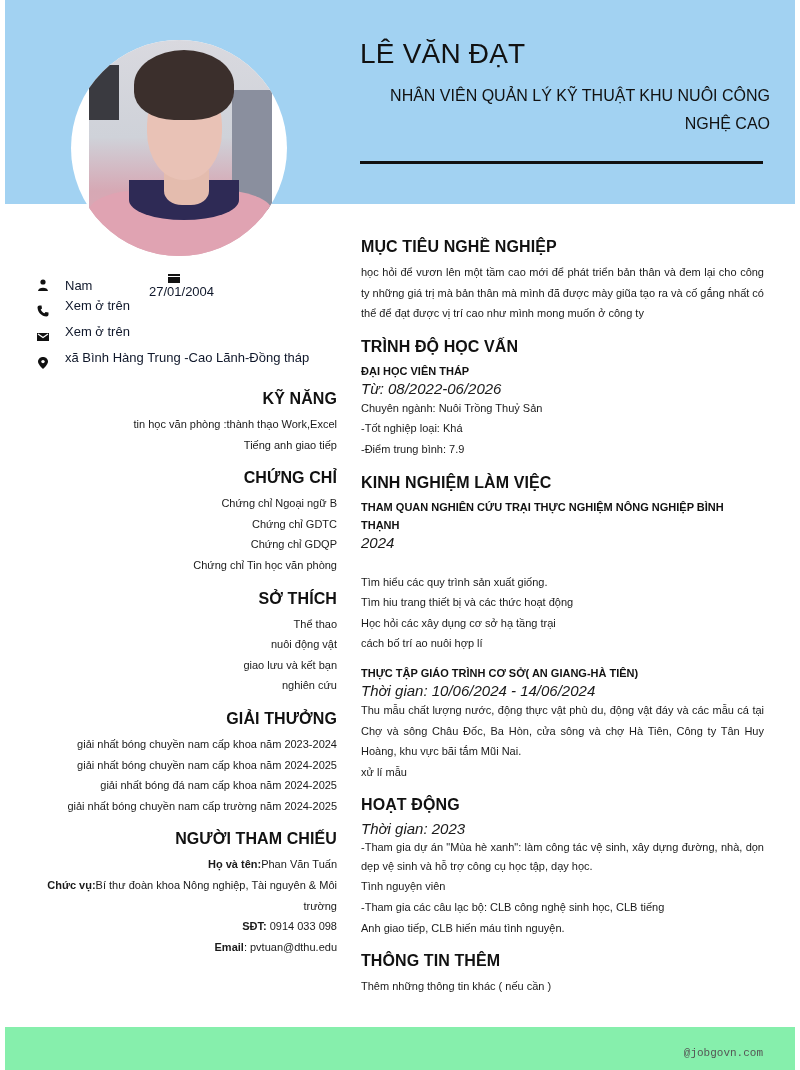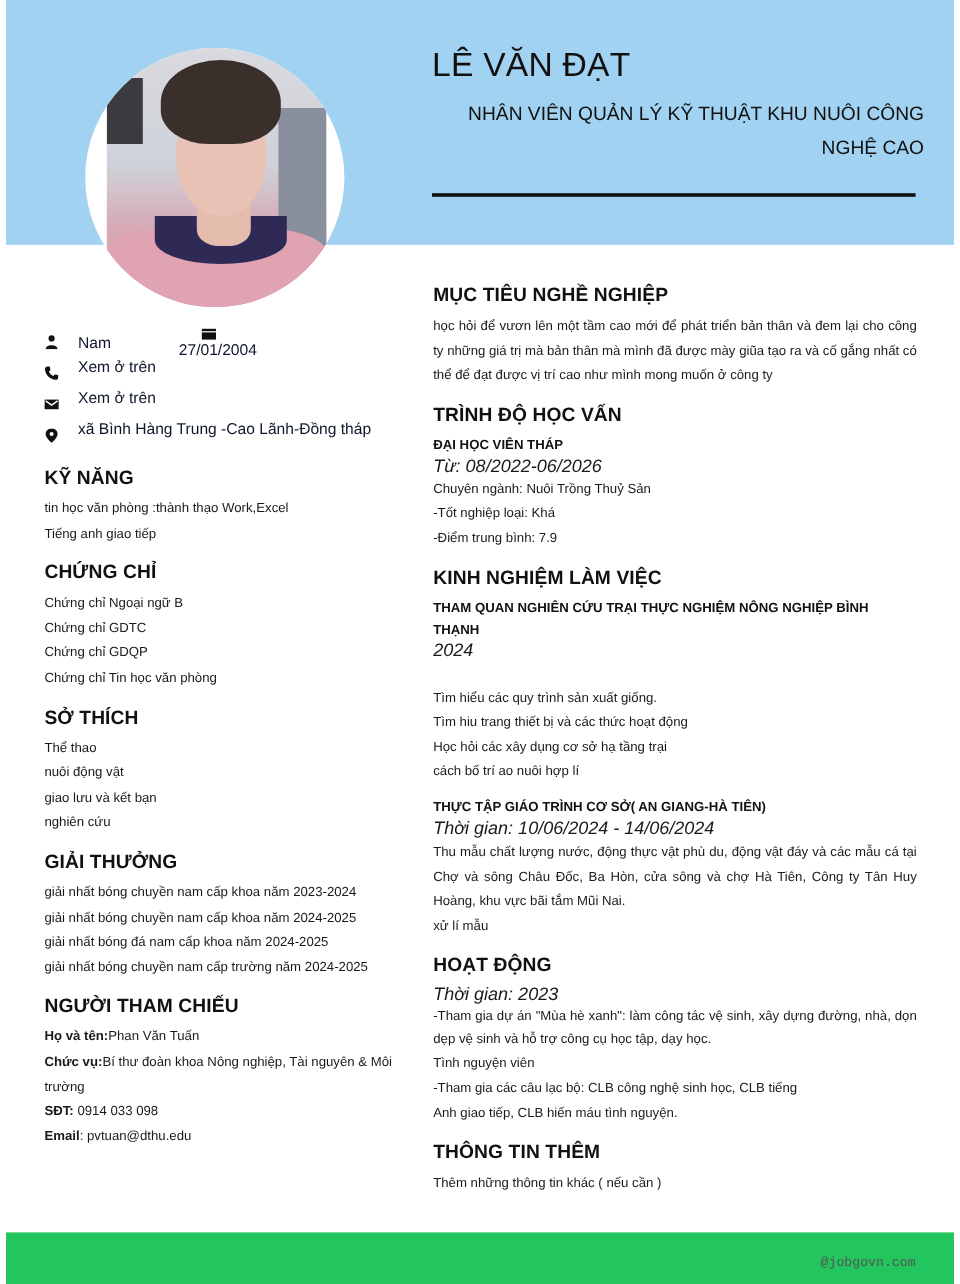--- a/index.html
+++ b/index.html
@@ -1,20 +1,20 @@
 <!DOCTYPE html>
 <html><head>
 <meta charset="utf-8">
 <style>
   * { box-sizing: border-box; margin: 0; padding: 0; }
   html, body { width: 800px; height: 1070px; background: #ffffff; overflow: hidden; }
   body { position: relative; font-family: "Liberation Sans", "DejaVu Sans", sans-serif; color: #111; }
 
   .header-band { position: absolute; left: 5px; top: 0; width: 790px; height: 204px; background: #a2d2f2; }
-  .footer-band { position: absolute; left: 5px; top: 1027px; width: 790px; height: 43px; background: #22c55e; }
+  .footer-band { position: absolute; left: 5px; top: 1027px; width: 790px; height: 43px; background: #86efac; }
   .footer-credit { position: absolute; right: 32px; top: 20px; font-family: "Liberation Mono", "DejaVu Sans Mono", monospace; font-size: 11px; color: #555; }
 
   .avatar-wrap { position: absolute; left: 71px; top: 40px; width: 216px; height: 216px; border-radius: 50%; background: #ffffff; overflow: hidden; }
   .avatar-photo { position: absolute; left: 18px; top: 0; width: 183px; height: 216px; overflow: hidden;
     background: linear-gradient(180deg, #d9d9df 0%, #cfd2d9 45%, #d6a8b4 70%, #e0a8b6 100%); }
   .avatar-photo .wall-l { position:absolute; left:0; top:25px; width:30px; height:55px; background:#3a3a40; }
   .avatar-photo .wall-r { position:absolute; right:0; top:50px; width:40px; height:120px; background:#8a8f9e; }
   .avatar-photo .hair { position:absolute; left:45px; top:10px; width:100px; height:70px; border-radius:50% 50% 40% 40%; background:#3b2f2c; }
   .avatar-photo .face { position:absolute; left:58px; top:40px; width:75px; height:100px; border-radius:45% 45% 48% 48%; background:#e9c2b6; }
   .avatar-photo .collar { position:absolute; left:40px; top:140px; width:110px; height:40px; border-radius: 0 0 50% 50%; background:#2e2a55; }
@@ -35,21 +35,21 @@
   .info-pair.date { width: auto; flex-direction: column; }
 
   .section-title { font-size: 16px; font-weight: bold; color: #111; margin-bottom: 6px; letter-spacing: 0.1px; }
   .item { font-size: 11px; line-height: 20.6px; color: #1a1a1a; }
   .bold-inline { font-weight: bold; }
   .sub-title { font-size: 11px; font-weight: bold; line-height: 18px; color: #111; }
   .italic { font-style: italic; font-size: 15px; line-height: 18px; color: #1a1a1a; }
   .justify { text-align: justify; }
   .spacer { height: 20px; }
 
-  .left-section { margin-top: 14px; }
+  .left-section { margin-top: 14px; text-align: right; }
   .right-section { margin-top: 14px; }
 </style>
 </head>
 <body>
 
 <div class="header-band"></div>
 
 <div class="avatar-wrap">
   <div class="avatar-photo">
     <div class="wall-l"></div>

